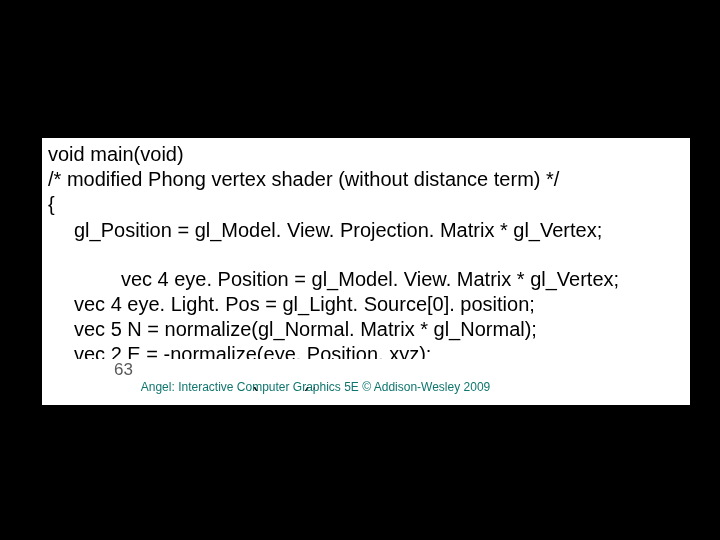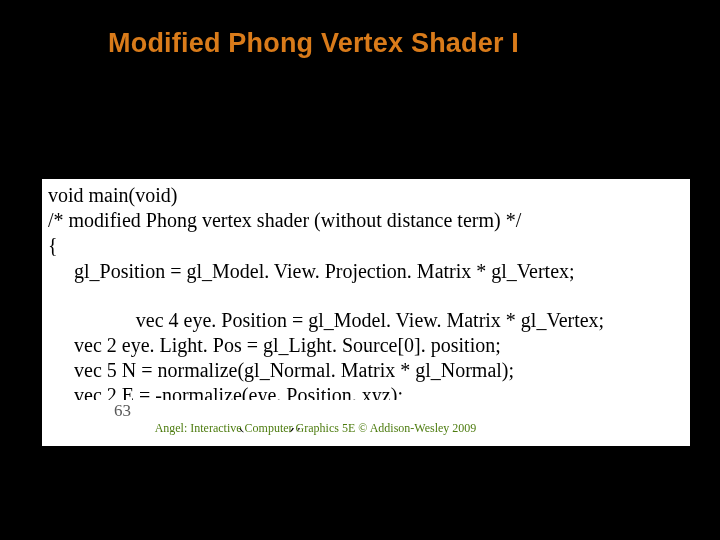--- a/index.html
+++ b/index.html
@@ -27,22 +27,21 @@
   .body {
     position: absolute;
     top: 138px;
     left: 42px;
     right: 30px;
     background: #fff;
     color: #000;
     font-size: 20px;
     line-height: 1.26;
     padding: 4px 6px 12px 6px;
-    font-family: Liberation Serif, serif;
-    margin-top: 41px;
+    font-family: Liberation Sans, sans-serif;
   }
   .body .line {
     white-space: pre;
   }
   .body .indent1 { padding-left: 26px; }
   .body .indent0b { padding-left: 8px; text-align: center; }
   .gap { height: 24px; }
   .footer {
     position: absolute;
     bottom: 18px;
@@ -53,41 +52,40 @@
     height: 28px;
     flex-direction: column;
   }
   .page-num {
     color: #595959;
     font-size: 17px;
     padding-left: 72px;
     width: 90px;
   }
   .credit {
-    color: #4d7c0f;
+    color: #0f766e;
     font-size: 12px;
     flex: 1;
     text-align: center;
     padding-right: 101px;
   }
 </style>
 </head>
 <body>
 
 <div class="slide">
-  <div class="title">Modified Phong Vertex Shader I</div>
 
   <div class="body">
     <div class="line">void main(void)</div>
     <div class="line">/* modified Phong vertex shader (without distance term) */</div>
     <div class="line">{</div>
     <div class="line indent1">gl_Position = gl_Model. View. Projection. Matrix * gl_Vertex;</div>
     <div class="gap"></div>
     <div class="line indent0b">vec 4 eye. Position = gl_Model. View. Matrix * gl_Vertex;</div>
-    <div class="line indent1">vec 2 eye. Light. Pos = gl_Light. Source[0]. position;</div>
+    <div class="line indent1">vec 4 eye. Light. Pos = gl_Light. Source[0]. position;</div>
     <div class="line indent1">vec 5 N = normalize(gl_Normal. Matrix * gl_Normal);</div>
     <div class="line indent1">vec 2 E = -normalize(eye. Position. xyz);</div>
     <div class="line indent1">vec 3 H = normalize(L + E);</div>
 
     <div class="footer">
       <div class="page-num">63</div>
       <div class="credit">Angel: Interactive Computer Graphics 5E © Addison-Wesley 2009</div>
     </div>
   </div>
 </div>

